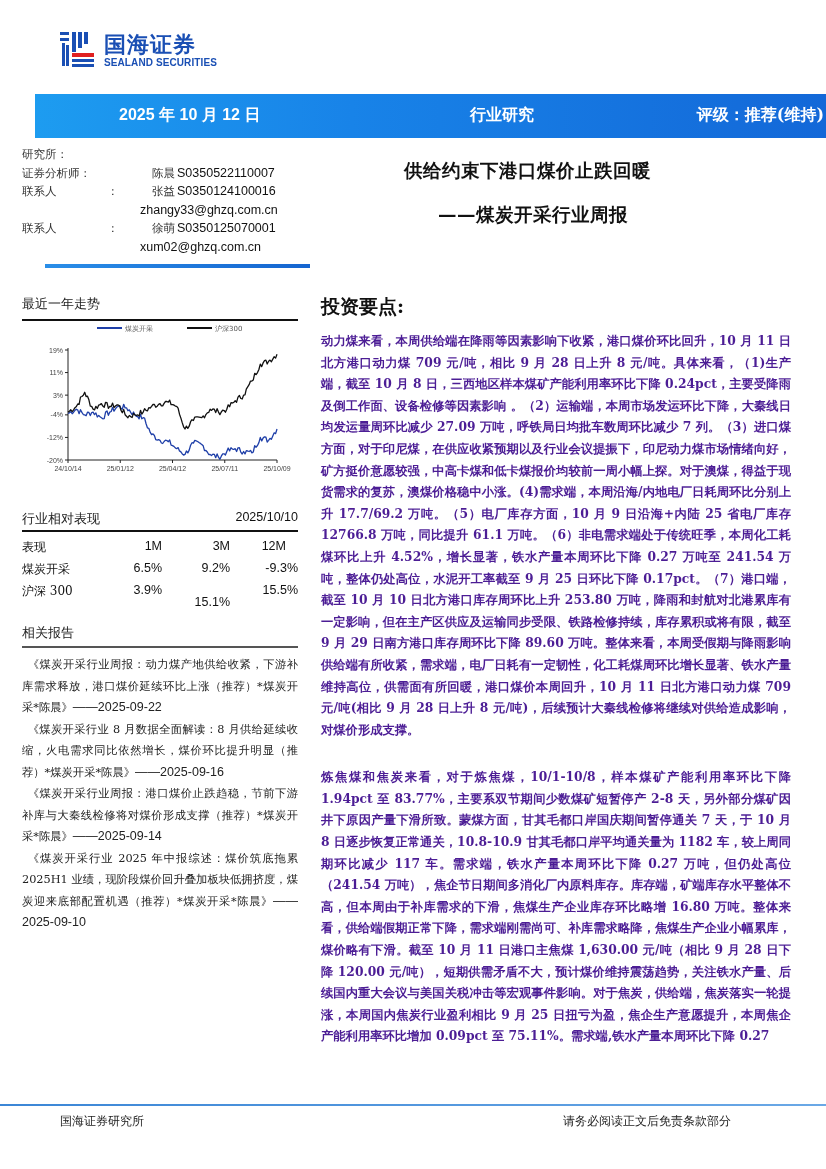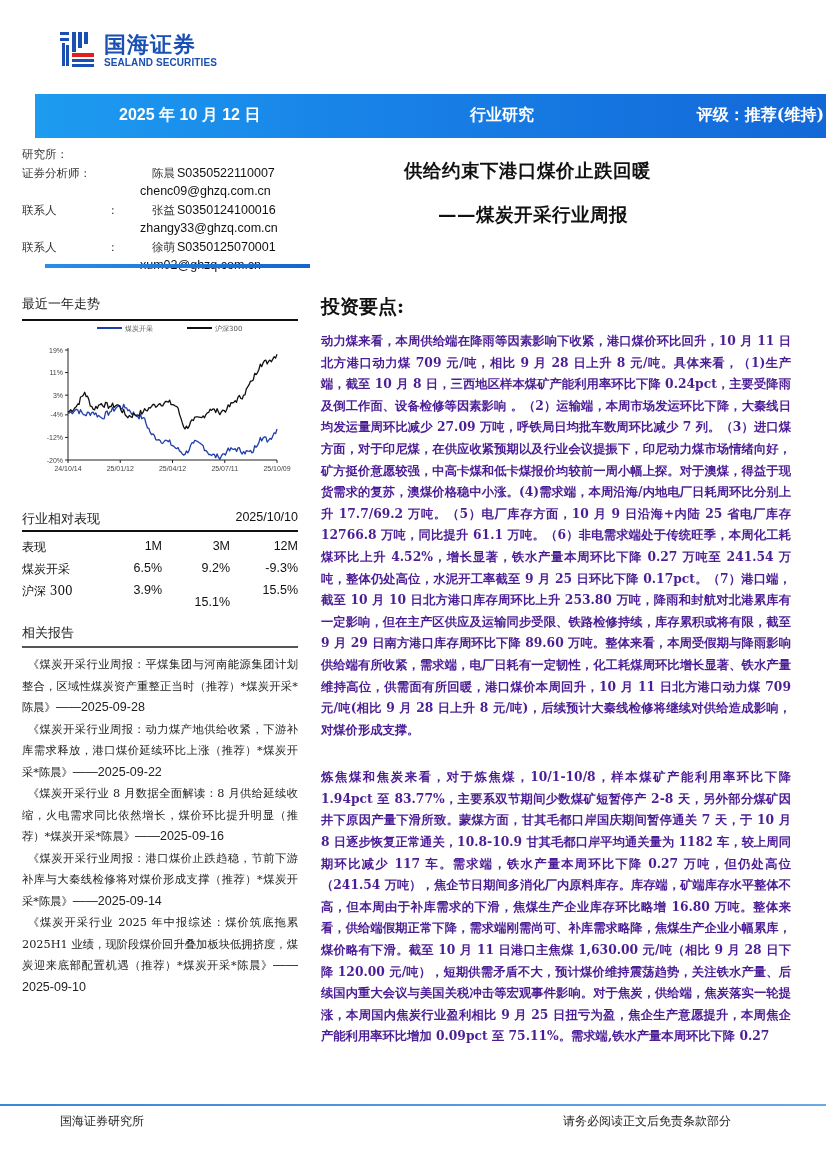--- a/index.html
+++ b/index.html
@@ -96,23 +96,20 @@
 </div>
 
 <div class="abs info">
   <div class="info-row">
     <span class="info-label">研究所：</span>
   </div>
   <div class="info-row">
     <span class="info-label">证券分析师：</span>
     <span class="info-name">陈晨</span>
     <span class="info-id">S0350522110007</span>
-  </div>
-  <div class="info-row">
-    <span class="info-email">chenc09@ghzq.com.cn</span>
   </div>
   <div class="info-row">
     <span class="info-label">联系人</span>
     <span class="info-colon">：</span>
     <span class="info-name">张益</span>
     <span class="info-id">S0350124100016</span>
   </div>
   <div class="info-row">
     <span class="info-email">zhangy33@ghzq.com.cn</span>
   </div>
@@ -182,41 +179,40 @@
 <div class="abs perf">
   <div class="perf-head">
     <span class="perf-cell sec-title" style="left:0; top:0;">行业相对表现</span>
     <span class="perf-cell num" style="right:0; top:0;">2025/10/10</span>
   </div>
   <div class="sec-rule" style="height:1.5px;"></div>
   <div class="perf-row" style="margin-top:4px;">
     <span class="perf-cell" style="left:0; top:3px;">表现</span>
     <span class="perf-cell num" style="right:136px; top:3px;">1M</span>
     <span class="perf-cell num" style="right:68px; top:3px;">3M</span>
-    <span class="perf-cell num" style="right:0; top:3px;">12M</span>
+    <span class="perf-cell num" style="right:12px; top:3px;">12M</span>
   </div>
   <div class="perf-row">
     <span class="perf-cell" style="left:0; top:3px;">煤炭开采</span>
     <span class="perf-cell num" style="right:136px; top:3px;">6.5%</span>
     <span class="perf-cell num" style="right:68px; top:3px;">9.2%</span>
     <span class="perf-cell num" style="right:0; top:3px;">-9.3%</span>
   </div>
   <div class="perf-row">
     <span class="perf-cell" style="left:0; top:3px;">沪深 300</span>
     <span class="perf-cell num" style="right:136px; top:3px;">3.9%</span>
     <span class="perf-cell num" style="right:68px; top:15px;">15.1%</span>
     <span class="perf-cell num" style="right:0; top:3px;">15.5%</span>
   </div>
 </div>
 
 <div class="abs related">
   <div class="sec-title">相关报告</div>
   <div class="sec-rule" style="margin-top:4px; height:2px; background:#555;"></div>
   <div class="related-list">
-    <div class="related-item"><span>《煤炭开采行业周报：平煤集团与河南能源集团计划整合，区域性煤炭资产重整正当时（推荐）*煤炭开采*陈晨》</span><span class="related-date">——2025-09-28</span></div>
     <div class="related-item"><span>《煤炭开采行业周报：动力煤产地供给收紧，下游补库需求释放，港口煤价延续环比上涨（推荐）*煤炭开采*陈晨》</span><span class="related-date">——2025-09-22</span></div>
     <div class="related-item"><span>《煤炭开采行业 8 月数据全面解读：8 月供给延续收缩，火电需求同比依然增长，煤价环比提升明显（推荐）*煤炭开采*陈晨》</span><span class="related-date">——2025-09-16</span></div>
     <div class="related-item"><span>《煤炭开采行业周报：港口煤价止跌趋稳，节前下游补库与大秦线检修将对煤价形成支撑（推荐）*煤炭开采*陈晨》</span><span class="related-date">——2025-09-14</span></div>
     <div class="related-item"><span>《煤炭开采行业 2025 年中报综述：煤价筑底拖累 2025H1 业绩，现阶段煤价回升叠加板块低拥挤度，煤炭迎来底部配置机遇（推荐）*煤炭开采*陈晨》</span><span class="related-date">——2025-09-10</span></div>
   </div>
 </div>
 
 <div class="abs main">
   <div class="main-heading">投资要点:</div>
   <p class="para">动力煤来看，本周供给端在降雨等因素影响下收紧，港口煤价环比回升，10 月 11 日北方港口动力煤 709 元/吨，相比 9 月 28 日上升 8 元/吨。具体来看，（1)生产端，截至 10 月 8 日，三西地区样本煤矿产能利用率环比下降 0.24pct，主要受降雨及倒工作面、设备检修等因素影响 。（2）运输端，本周市场发运环比下降，大秦线日均发运量周环比减少 27.09 万吨，呼铁局日均批车数周环比减少 7 列。（3）进口煤方面，对于印尼煤，在供应收紧预期以及行业会议提振下，印尼动力煤市场情绪向好，矿方挺价意愿较强，中高卡煤和低卡煤报价均较前一周小幅上探。对于澳煤，得益于现货需求的复苏，澳煤价格稳中小涨。(4)需求端，本周沿海/内地电厂日耗周环比分别上升 17.7/69.2 万吨。（5）电厂库存方面，10 月 9 日沿海+内陆 25 省电厂库存 12766.8 万吨，同比提升 61.1 万吨。（6）非电需求端处于传统旺季，本周化工耗煤环比上升 4.52%，增长显著，铁水产量本周环比下降 0.27 万吨至 241.54 万吨，整体仍处高位，水泥开工率截至 9 月 25 日环比下降 0.17pct。（7）港口端，截至 10 月 10 日北方港口库存周环比上升 253.80 万吨，降雨和封航对北港累库有一定影响，但在主产区供应及运输同步受限、铁路检修持续，库存累积或将有限，截至 9 月 29 日南方港口库存周环比下降 89.60 万吨。整体来看，本周受假期与降雨影响供给端有所收紧，需求端，电厂日耗有一定韧性，化工耗煤周环比增长显著、铁水产量维持高位，供需面有所回暖，港口煤价本周回升，10 月 11 日北方港口动力煤 709 元/吨(相比 9 月 28 日上升 8 元/吨)，后续预计大秦线检修将继续对供给造成影响，对煤价形成支撑。</p>

